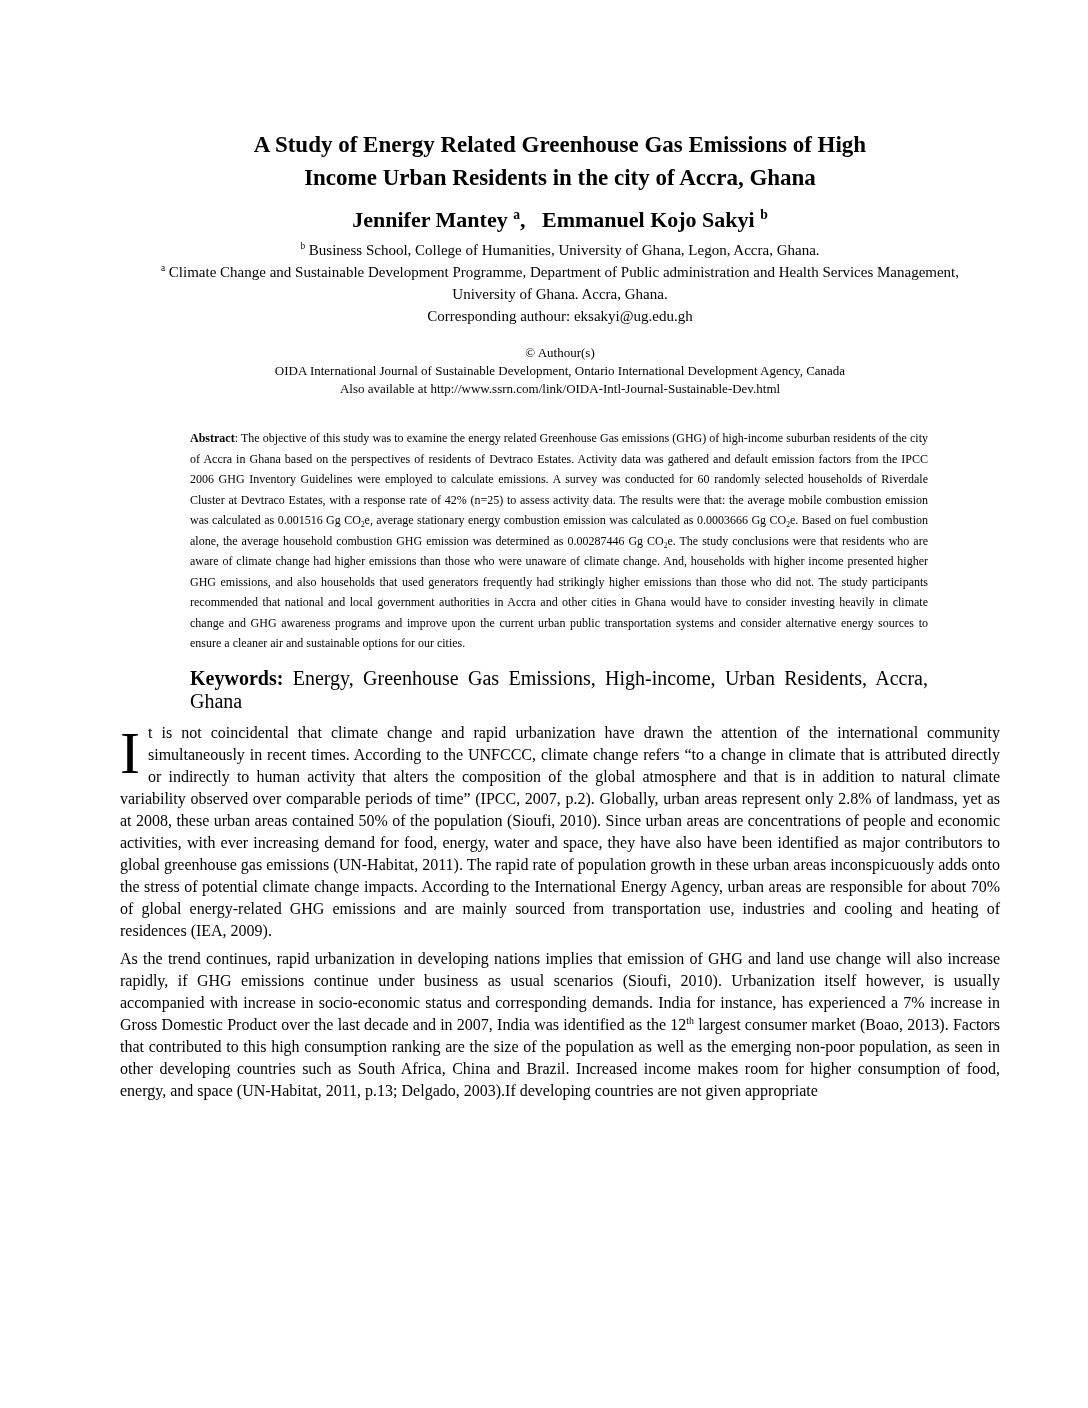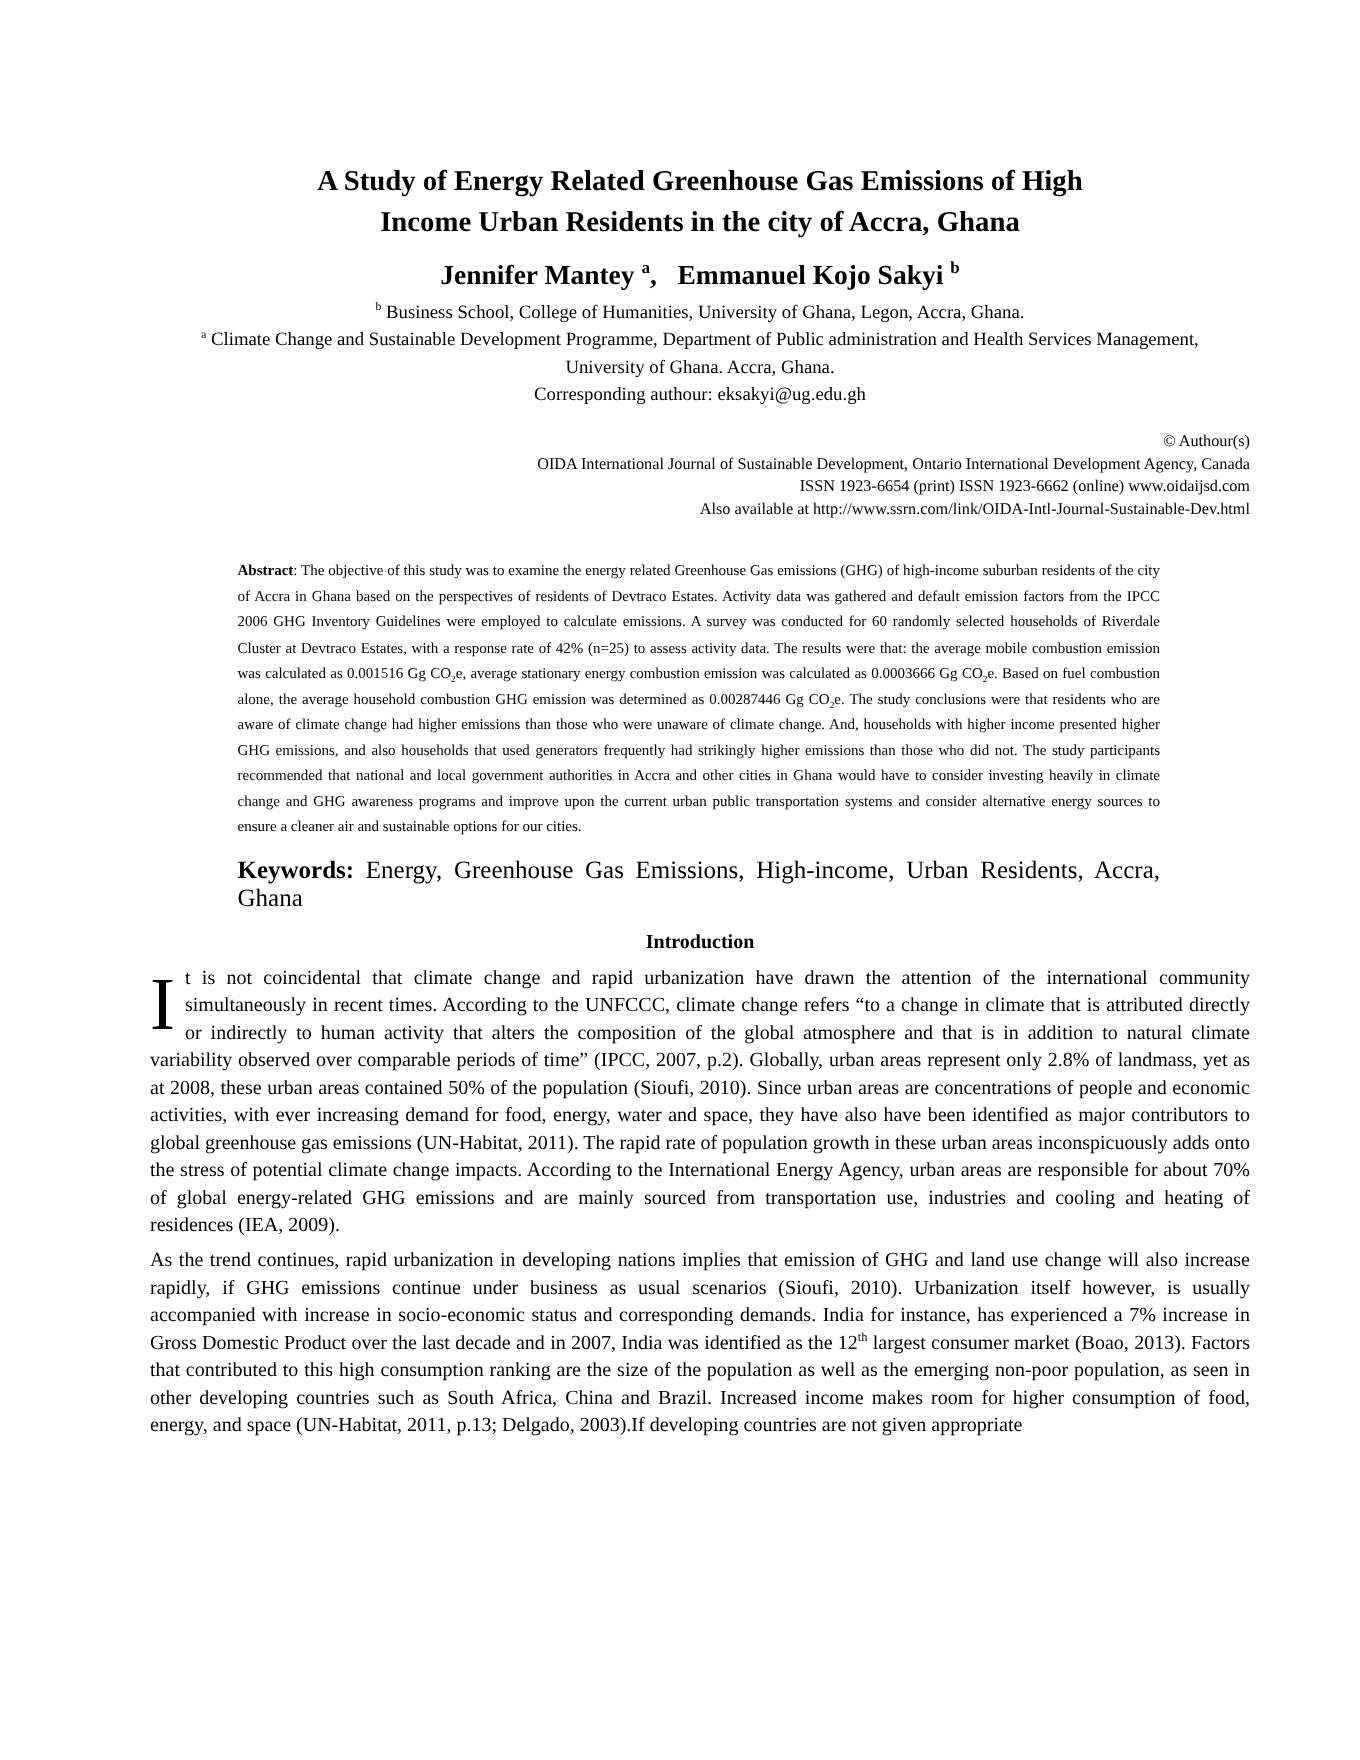--- a/index.html
+++ b/index.html
@@ -38,21 +38,21 @@
     text-align: center;
     font-size: 15px;
     line-height: 22px;
   }
   .affil-wrap {
     max-width: 826px;
     margin: 0 auto;
   }
   .imprint {
     margin-top: 17px;
-    text-align: right;
+    text-align: center;
     font-size: 13px;
     line-height: 18px;
   }
   .abstract-block {
     margin: 30px 72px 0 70px;
     text-align: justify;
     font-size: 12px;
     line-height: 20.5px;
   }
   .keywords {
@@ -106,29 +106,27 @@
 
     <div class="affiliations">
       <div class="affil-wrap"><sup>b</sup> Business School, College of Humanities, University of Ghana, Legon, Accra, Ghana.</div>
       <div class="affil-wrap"><sup>a</sup> Climate Change and Sustainable Development Programme, Department of Public administration and Health Services Management, University of Ghana. Accra, Ghana.</div>
       <div>Corresponding authour: eksakyi@ug.edu.gh</div>
     </div>
 
     <div class="imprint">
       <div>© Authour(s)</div>
       <div>OIDA International Journal of Sustainable Development, Ontario International Development Agency, Canada</div>
-      <div>ISSN 1923-6654 (print) ISSN 1923-6662 (online) www.oidaijsd.com</div>
       <div>Also available at http://www.ssrn.com/link/OIDA-Intl-Journal-Sustainable-Dev.html</div>
     </div>
 
     <div class="abstract-block"><b>Abstract</b>: The objective of this study was to examine the energy related Greenhouse Gas emissions (GHG) of high-income suburban residents of the city of Accra in Ghana based on the perspectives of residents of Devtraco Estates. Activity data was gathered and default emission factors from the IPCC 2006 GHG Inventory Guidelines were employed to calculate emissions. A survey was conducted for 60 randomly selected households of Riverdale Cluster at Devtraco Estates, with a response rate of 42% (n=25) to assess activity data. The results were that: the average mobile combustion emission was calculated as 0.001516 Gg CO<sub>2</sub>e, average stationary energy combustion emission was calculated as 0.0003666 Gg CO<sub>2</sub>e. Based on fuel combustion alone, the average household combustion GHG emission was determined as 0.00287446 Gg CO<sub>2</sub>e. The study conclusions were that residents who are aware of climate change had higher emissions than those who were unaware of climate change. And, households with higher income presented higher GHG emissions, and also households that used generators frequently had strikingly higher emissions than those who did not. The study participants recommended that national and local government authorities in Accra and other cities in Ghana would have to consider investing heavily in climate change and GHG awareness programs and improve upon the current urban public transportation systems and consider alternative energy sources to ensure a cleaner air and sustainable options for our cities.</div>
 
     <div class="keywords"><b>Keywords:</b> Energy, Greenhouse Gas Emissions, High-income, Urban Residents, Accra, Ghana</div>
 
-    <div class="section-heading">Introduction</div>
 
     <div class="body-para para-1">
       <span class="dropcap">I</span><span>t is not coincidental that climate change and rapid urbanization have drawn the attention of the international community simultaneously in recent times. According to the UNFCCC, climate change refers “to a change in climate that is attributed directly or indirectly to human activity that alters the composition of the global atmosphere and that is in addition to natural climate variability observed over comparable periods of time” (IPCC, 2007, p.2). Globally, urban areas represent only 2.8% of landmass, yet as at 2008, these urban areas contained 50% of the population (Sioufi, 2010). Since urban areas are concentrations of people and economic activities, with ever increasing demand for food, energy, water and space, they have also have been identified as major contributors to global greenhouse gas emissions (UN-Habitat, 2011). The rapid rate of population growth in these urban areas inconspicuously adds onto the stress of potential climate change impacts. According to the International Energy Agency, urban areas are responsible for about 70% of global energy-related GHG emissions and are mainly sourced from transportation use, industries and cooling and heating of residences (IEA, 2009).</span>
     </div>
 
     <div class="body-para para-2">As the trend continues, rapid urbanization in developing nations implies that emission of GHG and land use change will also increase rapidly, if GHG emissions continue under business as usual scenarios (Sioufi, 2010). Urbanization itself however, is usually accompanied with increase in socio-economic status and corresponding demands. India for instance, has experienced a 7% increase in Gross Domestic Product over the last decade and in 2007, India was identified as the 12<sup>th</sup> largest consumer market (Boao, 2013). Factors that contributed to this high consumption ranking are the size of the population as well as the emerging non-poor population, as seen in other developing countries such as South Africa, China and Brazil. Increased income makes room for higher consumption of food, energy, and space (UN-Habitat, 2011, p.13; Delgado, 2003).If developing countries are not given appropriate</div>
 
   </div>
 </div>
 

